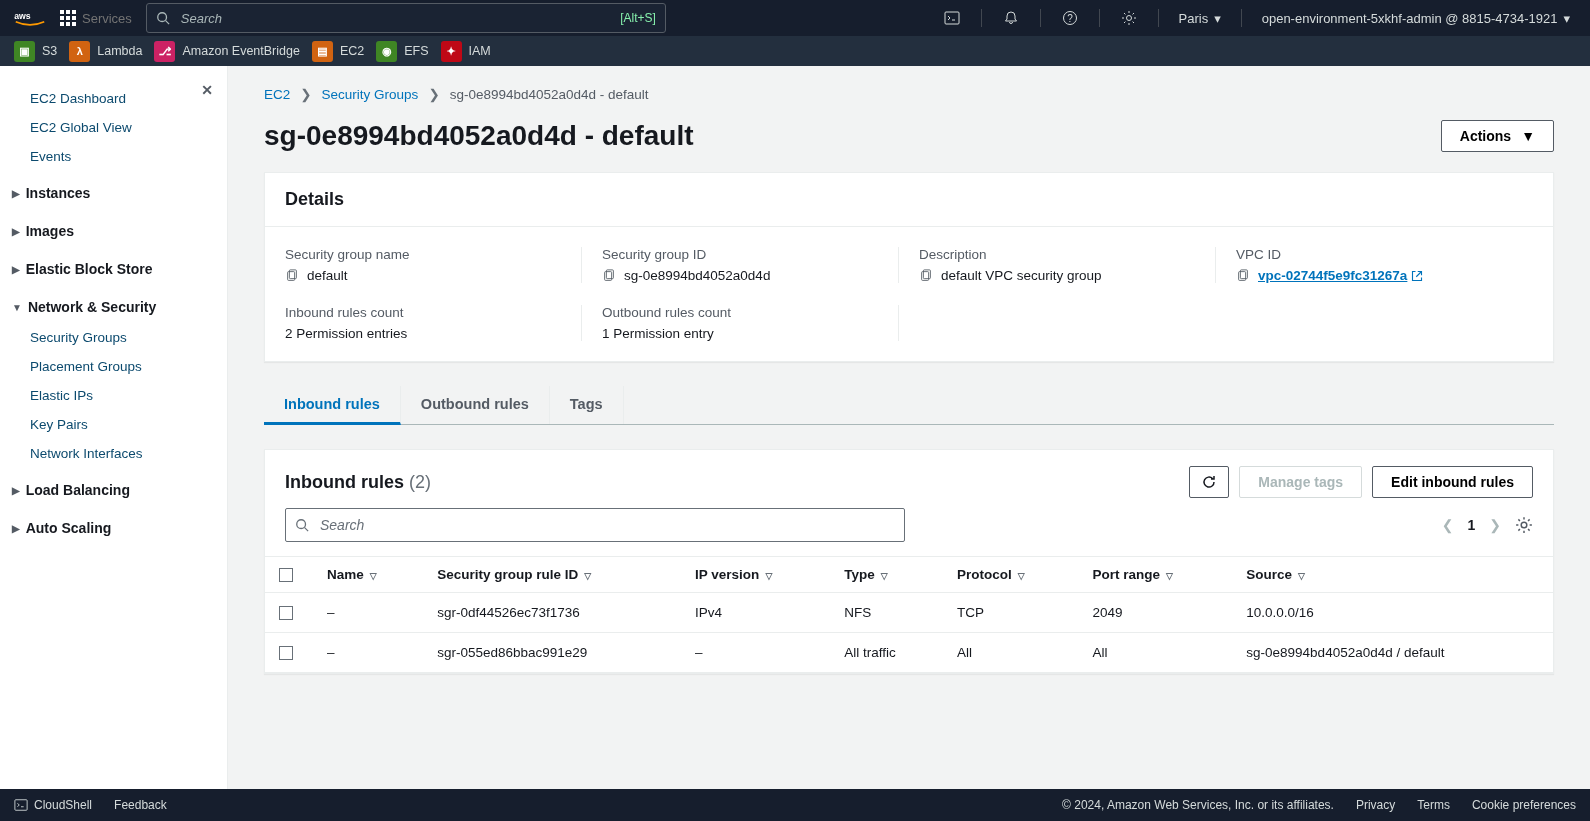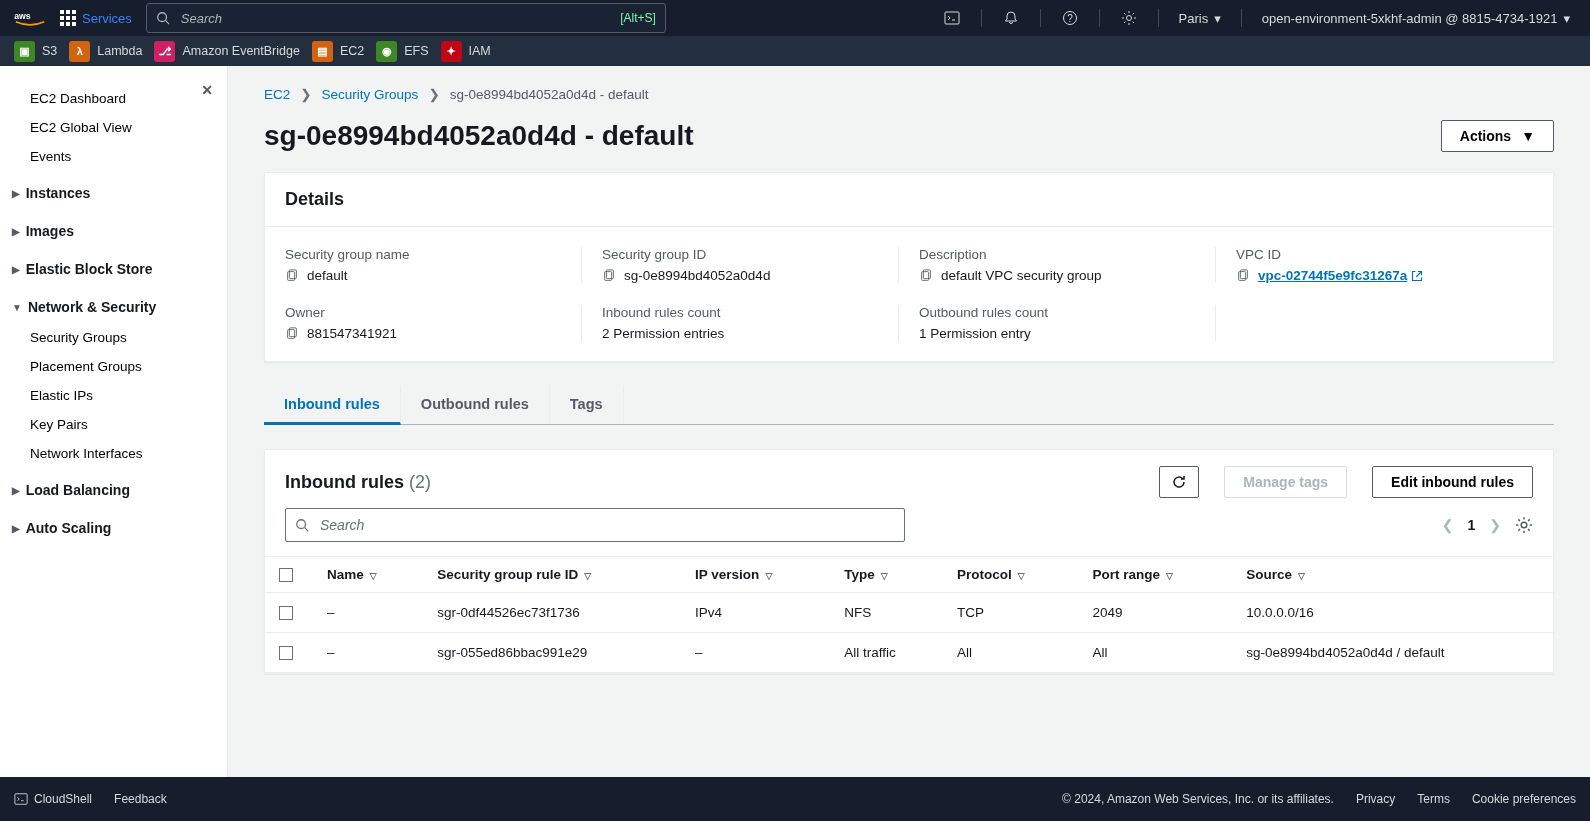--- a/index.html
+++ b/index.html
@@ -1,21 +1,21 @@
 <!DOCTYPE html>
 <html><head>
 <meta charset="utf-8">
 <style>
 * { margin:0; padding:0; box-sizing:border-box; font-family:"Amazon Ember","Helvetica Neue",Arial,sans-serif; }
 body { background:#f2f3f3; color:#16191f; font-size:14px; width:1590px; height:821px; overflow:hidden; position:relative; }
 
 
 .top-nav { height:36px; background:#161e2d; display:flex; align-items:center; color:#fff; padding:0 14px; gap:14px; }
 .aws-logo { width:32px; height:19px; display:flex; align-items:center; }
-.svc-btn { display:flex; align-items:center; gap:6px; color:#3b82f6; font-size:13px; cursor:pointer; }
+.svc-btn { display:flex; align-items:center; gap:6px; color:#737373; font-size:13px; cursor:pointer; }
 .grid-icon { display:grid; grid-template-columns:repeat(3,4px); grid-template-rows:repeat(3,4px); gap:2px; }
 .grid-icon span { background:#fff; width:4px; height:4px; }
 .search-wrap { flex:0 0 520px; position:relative; }
 .search-input { width:100%; height:30px; background:#1a2333; border:1px solid #545b64; border-radius:3px; color:#fff; padding:0 50px 0 34px; font-size:13px; }
 .search-input::placeholder { color:#aab7b8; font-style:italic; }
 .search-kbd { position:absolute; right:10px; top:50%; transform:translateY(-50%); color:#86efac; font-size:12px; }
 .search-mag { position:absolute; left:10px; top:50%; transform:translateY(-50%); color:#aab7b8; }
 .top-spacer { flex:1; }
 .top-ico { width:30px; display:flex; justify-content:center; cursor:pointer; color:#d5dbdb; }
 .top-sep { width:1px; height:18px; background:#414750; }
@@ -29,21 +29,21 @@
 .fi-lambda { background:#d16311; }
 .fi-evb { background:#cc2264; }
 .fi-ec2 { background:#d16311; }
 .fi-efs { background:#3f8624; }
 .fi-iam { background:#bf0816; }
 
 
 .layout { display:flex; height:calc(100% - 36px - 30px - 28px); }
 .sidebar { width:228px; background:#fff; border-right:1px solid #eaeded; padding:18px 0 18px 0; overflow-y:auto; position:relative; }
 .close-x { position:absolute; right:14px; top:16px; cursor:pointer; color:#545b64; font-weight:bold; }
-.sb-link { display:block; padding:7px 18px 7px 30px; font-size:13.5px; color:#000000; cursor:pointer; }
+.sb-link { display:block; padding:7px 18px 7px 30px; font-size:13.5px; color:#0c4a6e; cursor:pointer; }
 .sb-head { display:flex; align-items:center; gap:6px; padding:8px 18px 8px 12px; font-size:14px; font-weight:700; color:#16191f; cursor:pointer; }
 .sb-caret { font-size:10px; color:#545b64; }
 .sb-section { margin-top:6px; }
 
 .main { flex:1; overflow-y:auto; padding:20px 36px 40px 36px; }
 
 
 .crumbs { display:flex; align-items:center; gap:10px; font-size:13.5px; margin-bottom:18px; }
 .crumbs a { color:#0073bb; text-decoration:none; cursor:pointer; }
 .crumbs .sep { color:#687078; }
@@ -66,21 +66,21 @@
 
 
 .tabs { display:flex; border-bottom:1px solid #aab7b8; margin-bottom:24px; }
 .tab { padding:10px 20px; font-size:14.5px; font-weight:700; color:#545b64; cursor:pointer; border-right:1px solid #eaeded; }
 .tab.active { color:#0073bb; border-bottom:3px solid #0073bb; margin-bottom:-1px; }
 
 
 .rules-hd { display:flex; align-items:center; justify-content:space-between; padding:16px 20px 10px 20px; }
 .rules-title { font-size:18px; font-weight:700; }
 .rules-title .cnt { font-weight:400; color:#687078; }
-.rules-actions { display:flex; gap:25px; }
+.rules-actions { display:flex; gap:10px; }
 .icon-btn { border:1px solid #545b64; background:#fff; width:40px; height:32px; border-radius:2px; display:flex; align-items:center; justify-content:center; cursor:pointer; }
 .btn { border:1px solid #545b64; background:#fff; padding:6px 18px; font-size:14px; font-weight:700; border-radius:2px; cursor:pointer; }
 .btn.disabled { color:#aab7b8; border-color:#d5dbdb; cursor:default; }
 
 .filter-row { display:flex; align-items:center; gap:18px; padding:0 20px 14px 20px; }
 .filter-input-wrap { position:relative; flex:0 0 620px; }
 .filter-input { width:100%; height:34px; border:1px solid #687078; border-radius:2px; padding:0 10px 0 34px; font-size:14px; }
 .filter-input::placeholder { color:#687078; font-style:italic; }
 .filter-mag { position:absolute; left:10px; top:50%; transform:translateY(-50%); color:#687078; }
 .pager { margin-left:auto; display:flex; align-items:center; gap:14px; }
@@ -89,21 +89,21 @@
 .gear { cursor:pointer; color:#545b64; }
 
 table { width:100%; border-collapse:collapse; }
 th { text-align:left; font-size:13.5px; font-weight:700; padding:10px 14px; border-top:1px solid #eaeded; border-bottom:1px solid #eaeded; color:#16191f;margin-top:12px; }
 th .sort { font-size:9px; color:#687078; margin-left:6px; }
 td { font-size:13.5px; padding:12px 14px; border-bottom:1px solid #eaeded; }
 .chk { width:14px; height:14px; border:1px solid #687078; cursor:pointer; }
 th:first-child, td:first-child { width:48px; text-align:center; }
 
 
-.footer { position:absolute; bottom:0; left:0; right:0; height:44px; background:#161e2d; display:flex; align-items:center; color:#d5dbdb; font-size:12px; padding:0 14px; gap:22px; }
+.footer { position:absolute; bottom:0; left:0; right:0; height:32px; background:#161e2d; display:flex; align-items:center; color:#d5dbdb; font-size:12px; padding:0 14px; gap:22px; }
 .footer .sp { flex:1; }
 .footer a { color:#d5dbdb; cursor:pointer; }
 
 svg { display:block; }
 </style>
 </head>
 <body>
 
 <div class="top-nav">
   <div class="aws-logo">
@@ -317,32 +317,20 @@
             <div class="det-val">
               <span class="copy-ico">
                 <svg width="14" height="14" viewBox="0 0 16 16">
                   <rect x="3" y="3" width="8" height="10" rx="1" stroke="#545b64" fill="none"></rect>
                   <rect x="5" y="1" width="8" height="10" rx="1" stroke="#545b64" fill="none"></rect>
                 </svg>
               </span>
               <a class="vpc-link">vpc-02744f5e9fc31267a <svg width="12" height="12" viewBox="0 0 16 16">
                   <path d="M6 2H2v12h12v-4M9 2h5v5M14 2L7 9" stroke="#0073bb" fill="none" stroke-width="1.5"></path>
                 </svg></a>
-            </div>
-          </div>
-          <div class="det-item">
-            <div class="det-label">Owner</div>
-            <div class="det-val">
-              <span class="copy-ico">
-                <svg width="14" height="14" viewBox="0 0 16 16">
-                  <rect x="3" y="3" width="8" height="10" rx="1" stroke="#545b64" fill="none"></rect>
-                  <rect x="5" y="1" width="8" height="10" rx="1" stroke="#545b64" fill="none"></rect>
-                </svg>
-              </span>
-              <span>881547341921</span>
             </div>
           </div>
           <div class="det-item">
             <div class="det-label">Inbound rules count</div>
             <div class="det-val">
               <span>2 Permission entries</span>
             </div>
           </div>
           <div class="det-item">
             <div class="det-label">Outbound rules count</div>

